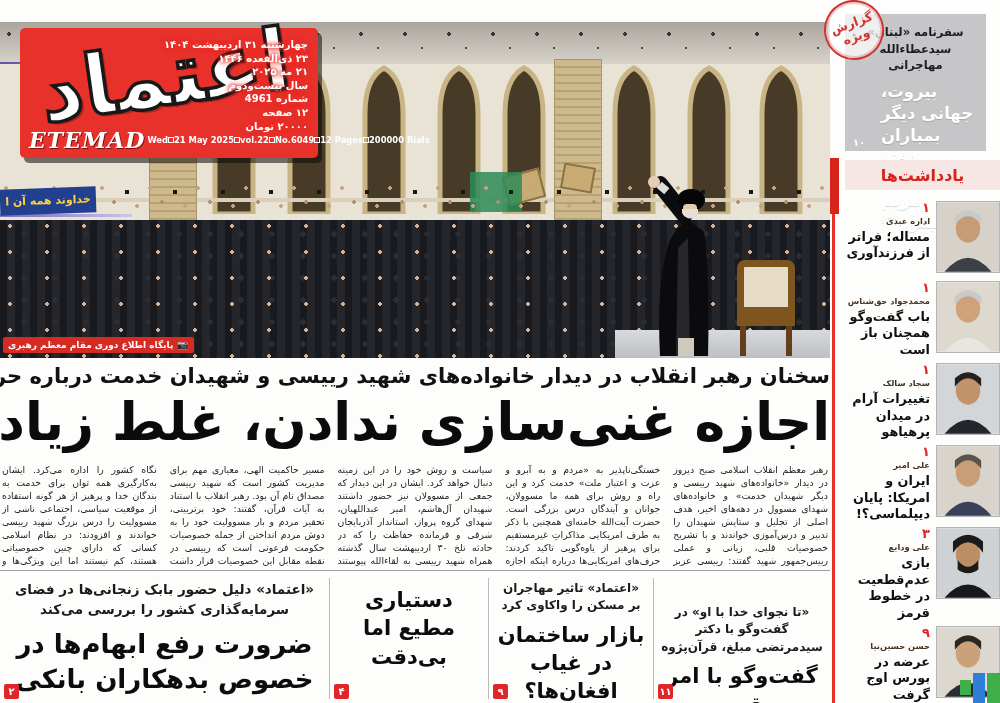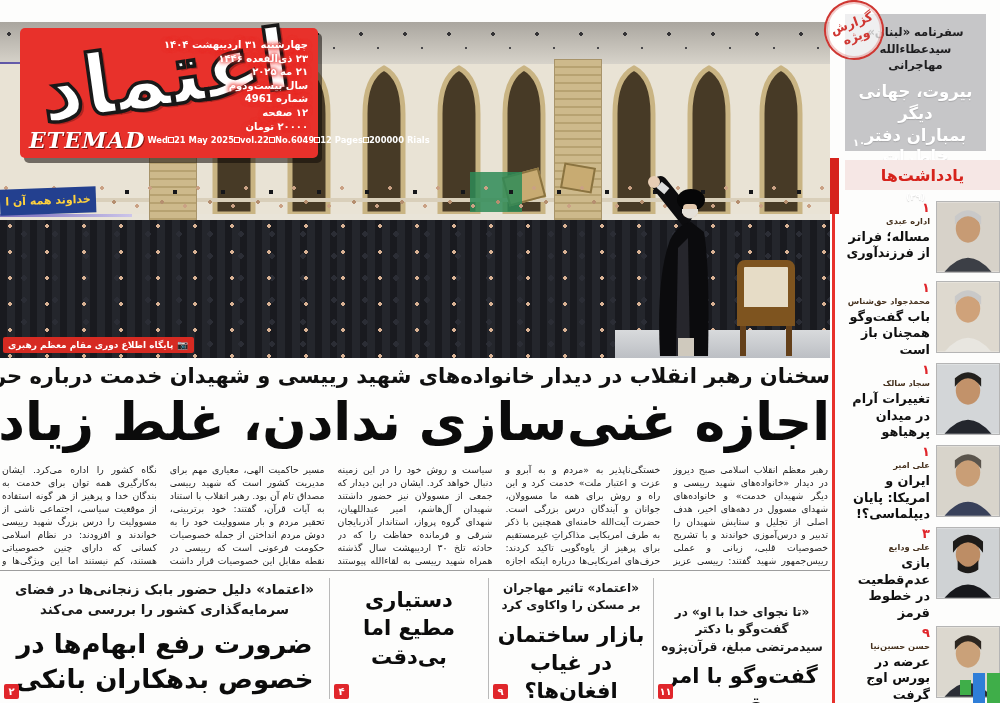--- a/index.html
+++ b/index.html
@@ -93,22 +93,22 @@
   .pgbox{position:absolute;left:4px;bottom:4px;width:15px;height:15px;background:#e0262b;
     color:#fff;font-size:10px;font-weight:bold;display:flex;align-items:center;
     justify-content:center;border-radius:2px;}
 
   
   .red-vline{position:absolute;left:832px;top:158px;width:3px;height:545px;background:#e8312b;}
   .red-bar{position:absolute;left:830px;top:158px;width:9px;height:56px;background:#d6231c;}
   .srbox{position:absolute;left:845px;top:14px;width:141px;height:137px;background:#c6c6c8;
     direction:rtl;padding:10px 8px 6px;}
   .sr-kick{font-size:11.5px;font-weight:bold;color:#1e1e20;text-align:center;line-height:1.45;}
-  .sr-title{font-size:16.5px;font-weight:bold;color:#fff;text-align:center;line-height:1.32;
-    margin-top:7px;text-shadow:0 1px 1px rgba(0,0,0,.15);}
+  .sr-title{font-size:16.5px;font-weight:bold;color:#fff;text-align:left;line-height:1.32;
+    margin-top:7px;text-shadow:0 1px 1px rgba(0,0,0,.15);margin-left:28px;}
   .sr-note{font-size:9px;vertical-align:super;}
   .sr-page{position:absolute;left:8px;bottom:3px;color:#fff;font-size:10px;font-weight:bold;}
   .stamp{position:absolute;left:824px;top:0;width:60px;height:60px;border:2px solid #cf3732;
     border-radius:50%;transform:rotate(-20deg);display:flex;flex-direction:column;align-items:center;
     justify-content:center;color:#cf3732;font-weight:bold;font-size:12.5px;line-height:1.15;
     background:rgba(255,255,255,.72);box-shadow:inset 0 0 0 2px rgba(207,55,50,.25);z-index:6;direction:rtl;}
   .notes-band{position:absolute;left:845px;top:160px;width:155px;height:30px;background:#f6e7e5;
     color:#d6231c;font-weight:bold;font-size:16px;display:flex;align-items:center;
     justify-content:center;direction:rtl;}
   .notes{position:absolute;left:840px;top:196px;width:160px;height:507px;display:flex;

